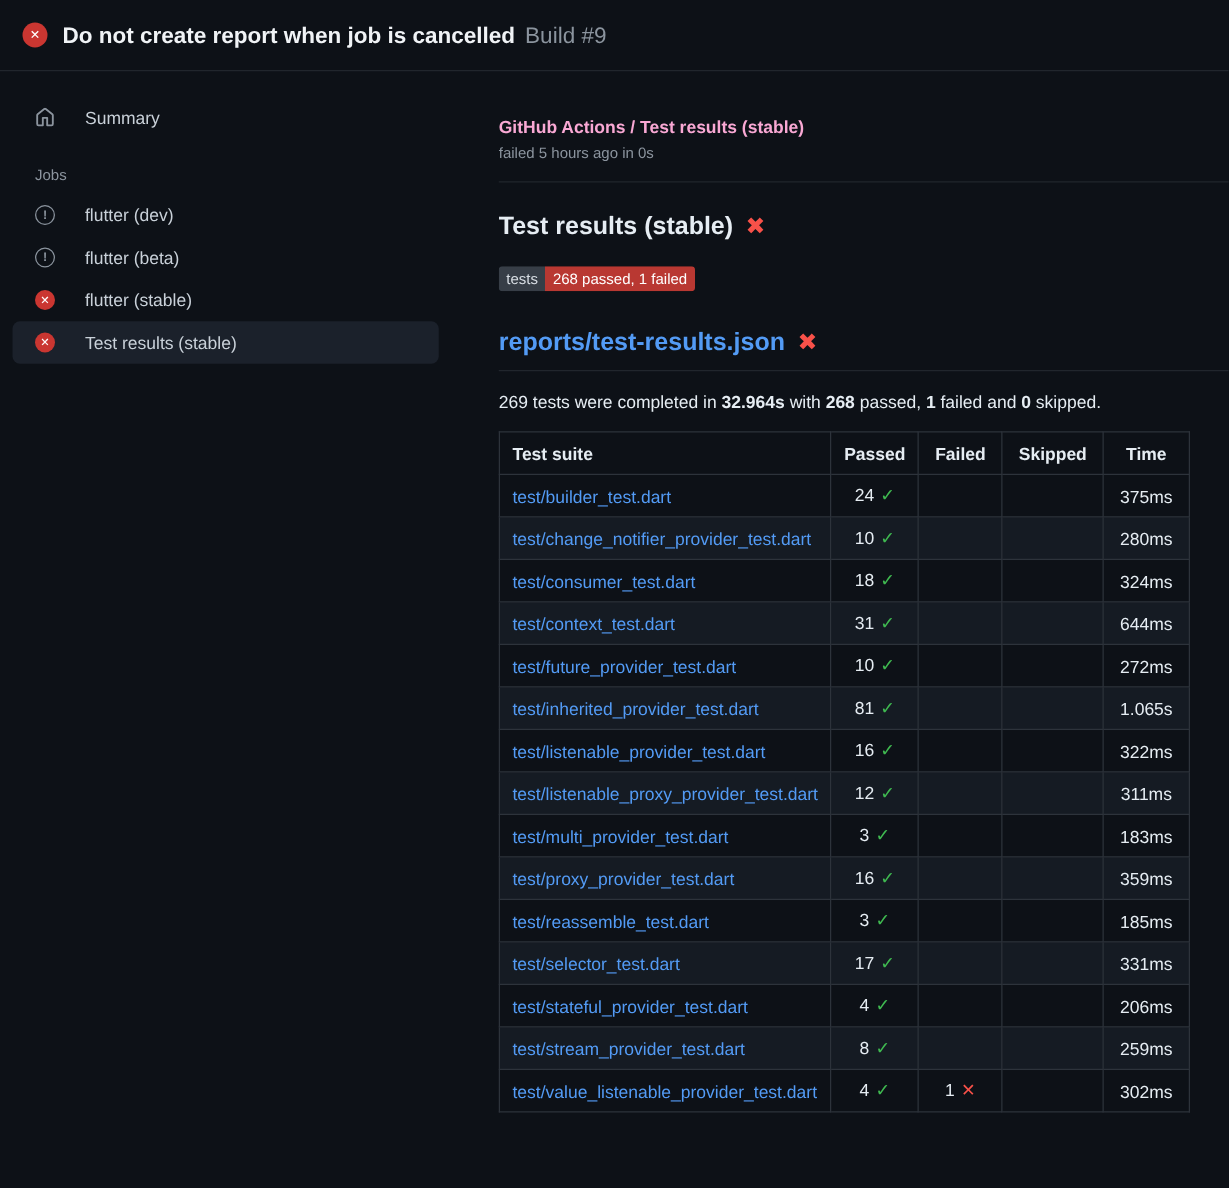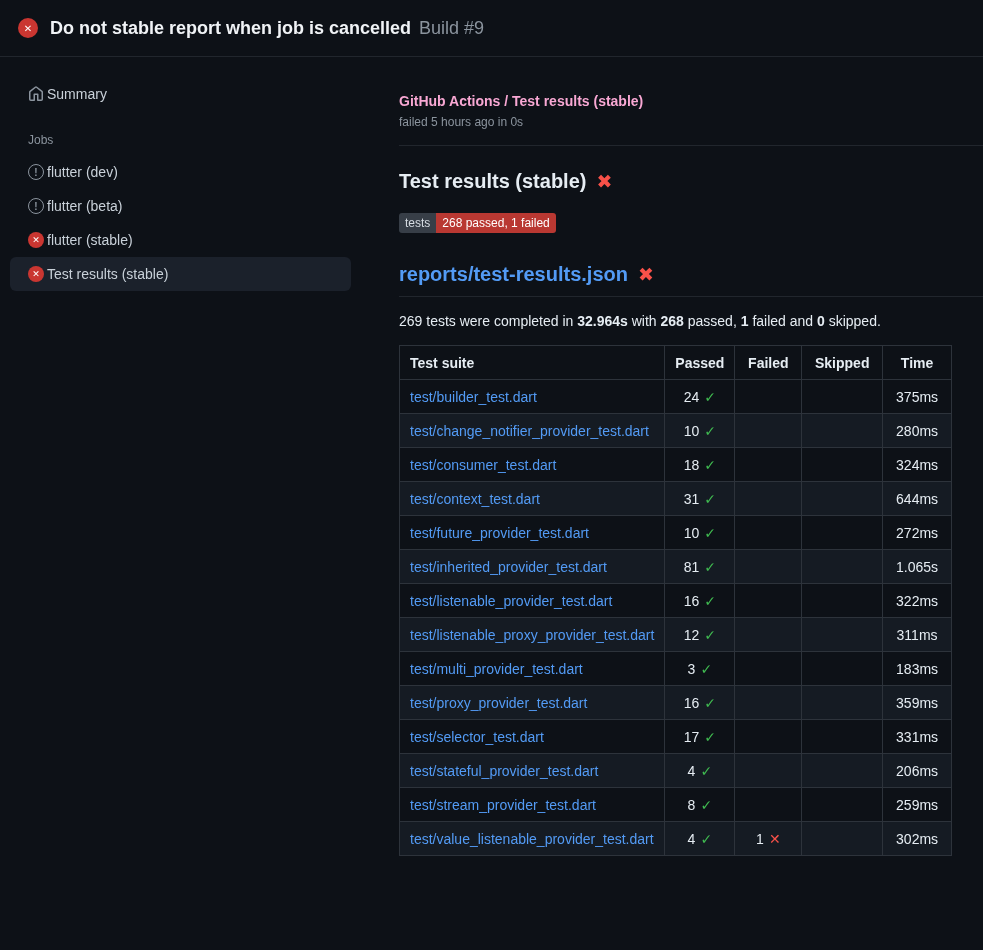--- a/index.html
+++ b/index.html
@@ -29,21 +29,21 @@
   .x-circle.sm { width:16px; height:16px; font-size:9px; }
   .page-title { font-size:18px; font-weight:700; color:#f0f3f6; display:flex; gap:8px; align-items:baseline; }
   .build-number { font-weight:400; color:#8b949e; }
 
   
   .layout { display:flex; align-items:flex-start; }
 
   
   .sidebar { width:399px; flex-shrink:0; padding:20px 48px 0 10px; }
   .side-item {
-    display:flex; align-items:center; gap:3px;
+    display:flex; align-items:center; gap:24px;
     padding:9px 10px 9px 18px; border-radius:6px;
     color:#c9d1d9; cursor:pointer;
   }
   .side-item.selected { background:var(--selected-item-bg,#1b212b); }
   .jobs-heading { font-size:12px; color:#8b949e; margin:22px 0 8px 18px; }
   .neutral-icon {
     width:16px; height:16px; border-radius:50%;
     border:1.5px solid #8b949e; color:#8b949e;
     font-size:10px; font-weight:700;
     display:flex; align-items:center; justify-content:center;
@@ -92,21 +92,21 @@
   td.num { text-align:center; white-space:nowrap; }
   .check { color:var(--success-green,#3fb950); font-weight:700; margin-left:5px; }
   .cross-small { color:var(--danger-red,#f85149); font-weight:700; margin-left:5px; }
 </style>
 </head>
 <body>
 
 <header class="app-header">
   <span class="x-circle lg">✕</span>
   <h1 class="page-title">
-    <span>Do not stable report when job is cancelled</span>
+    <span>Do not create report when job is cancelled</span>
     <span class="build-number">Build #9</span>
   </h1>
 </header>
 
 <div class="layout">
 
   <nav class="sidebar">
     <div class="side-item">
       <span class="home-icon">
         <svg width="16" height="16" viewBox="0 0 16 16" fill="#8b949e">
@@ -236,20 +236,27 @@
             <td class="num">183ms</td>
           </tr>
           <tr>
             <td class="col-suite"><a href="#">test/proxy_provider_test.dart</a></td>
             <td class="num"><span>16</span><span class="check">✓</span></td>
             <td class="num"></td>
             <td class="num"></td>
             <td class="num">359ms</td>
           </tr>
           <tr>
+            <td class="col-suite"><a href="#">test/reassemble_test.dart</a></td>
+            <td class="num"><span>3</span><span class="check">✓</span></td>
+            <td class="num"></td>
+            <td class="num"></td>
+            <td class="num">185ms</td>
+          </tr>
+          <tr>
             <td class="col-suite"><a href="#">test/selector_test.dart</a></td>
             <td class="num"><span>17</span><span class="check">✓</span></td>
             <td class="num"></td>
             <td class="num"></td>
             <td class="num">331ms</td>
           </tr>
           <tr>
             <td class="col-suite"><a href="#">test/stateful_provider_test.dart</a></td>
             <td class="num"><span>4</span><span class="check">✓</span></td>
             <td class="num"></td>

